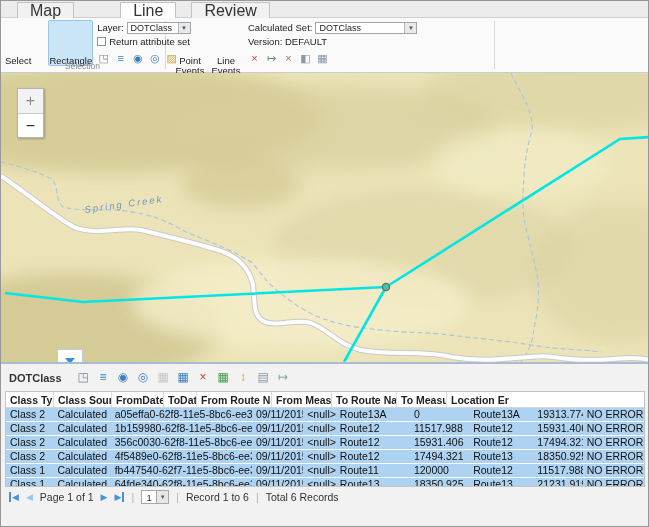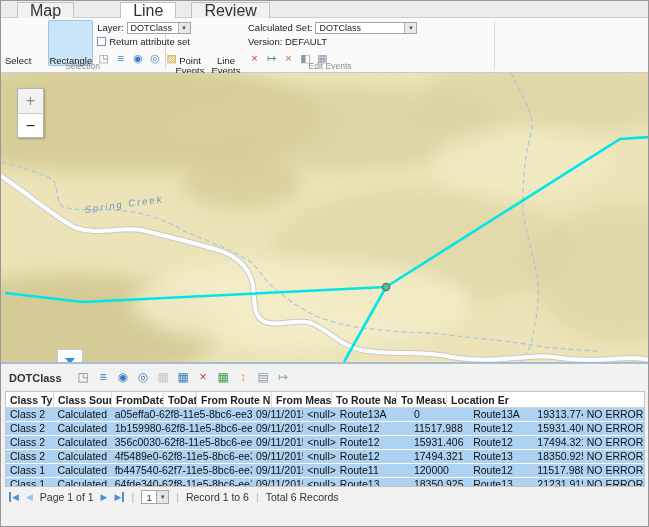--- a/index.html
+++ b/index.html
@@ -166,21 +166,20 @@
           <span>Version: DEFAULT</span>
         </div>
         <div class="icon-row" id="edit-icons">
             <span class="mini" style="color: rgb(204, 68, 51);">×</span>
             <span class="mini" style="color: rgb(90, 143, 106);">↦</span>
             <span class="mini" style="color: rgb(180, 106, 74);">×</span>
             <span class="mini" style="color: rgb(138, 151, 165);">◧</span>
             <span class="mini" style="color: rgb(138, 151, 165);">▦</span>
           </div>
       </div>
-      <div class="group-label">Edit Events</div>
     </div>
 
     <div class="vsep"></div>
   </div>
 
   <div class="map">
     <svg width="649" height="289" viewBox="0 0 649 289">
       <defs>
           <filter id="soft" x="-40%" y="-40%" width="180%" height="180%">
             <feGaussianBlur stdDeviation="9"></feGaussianBlur>

